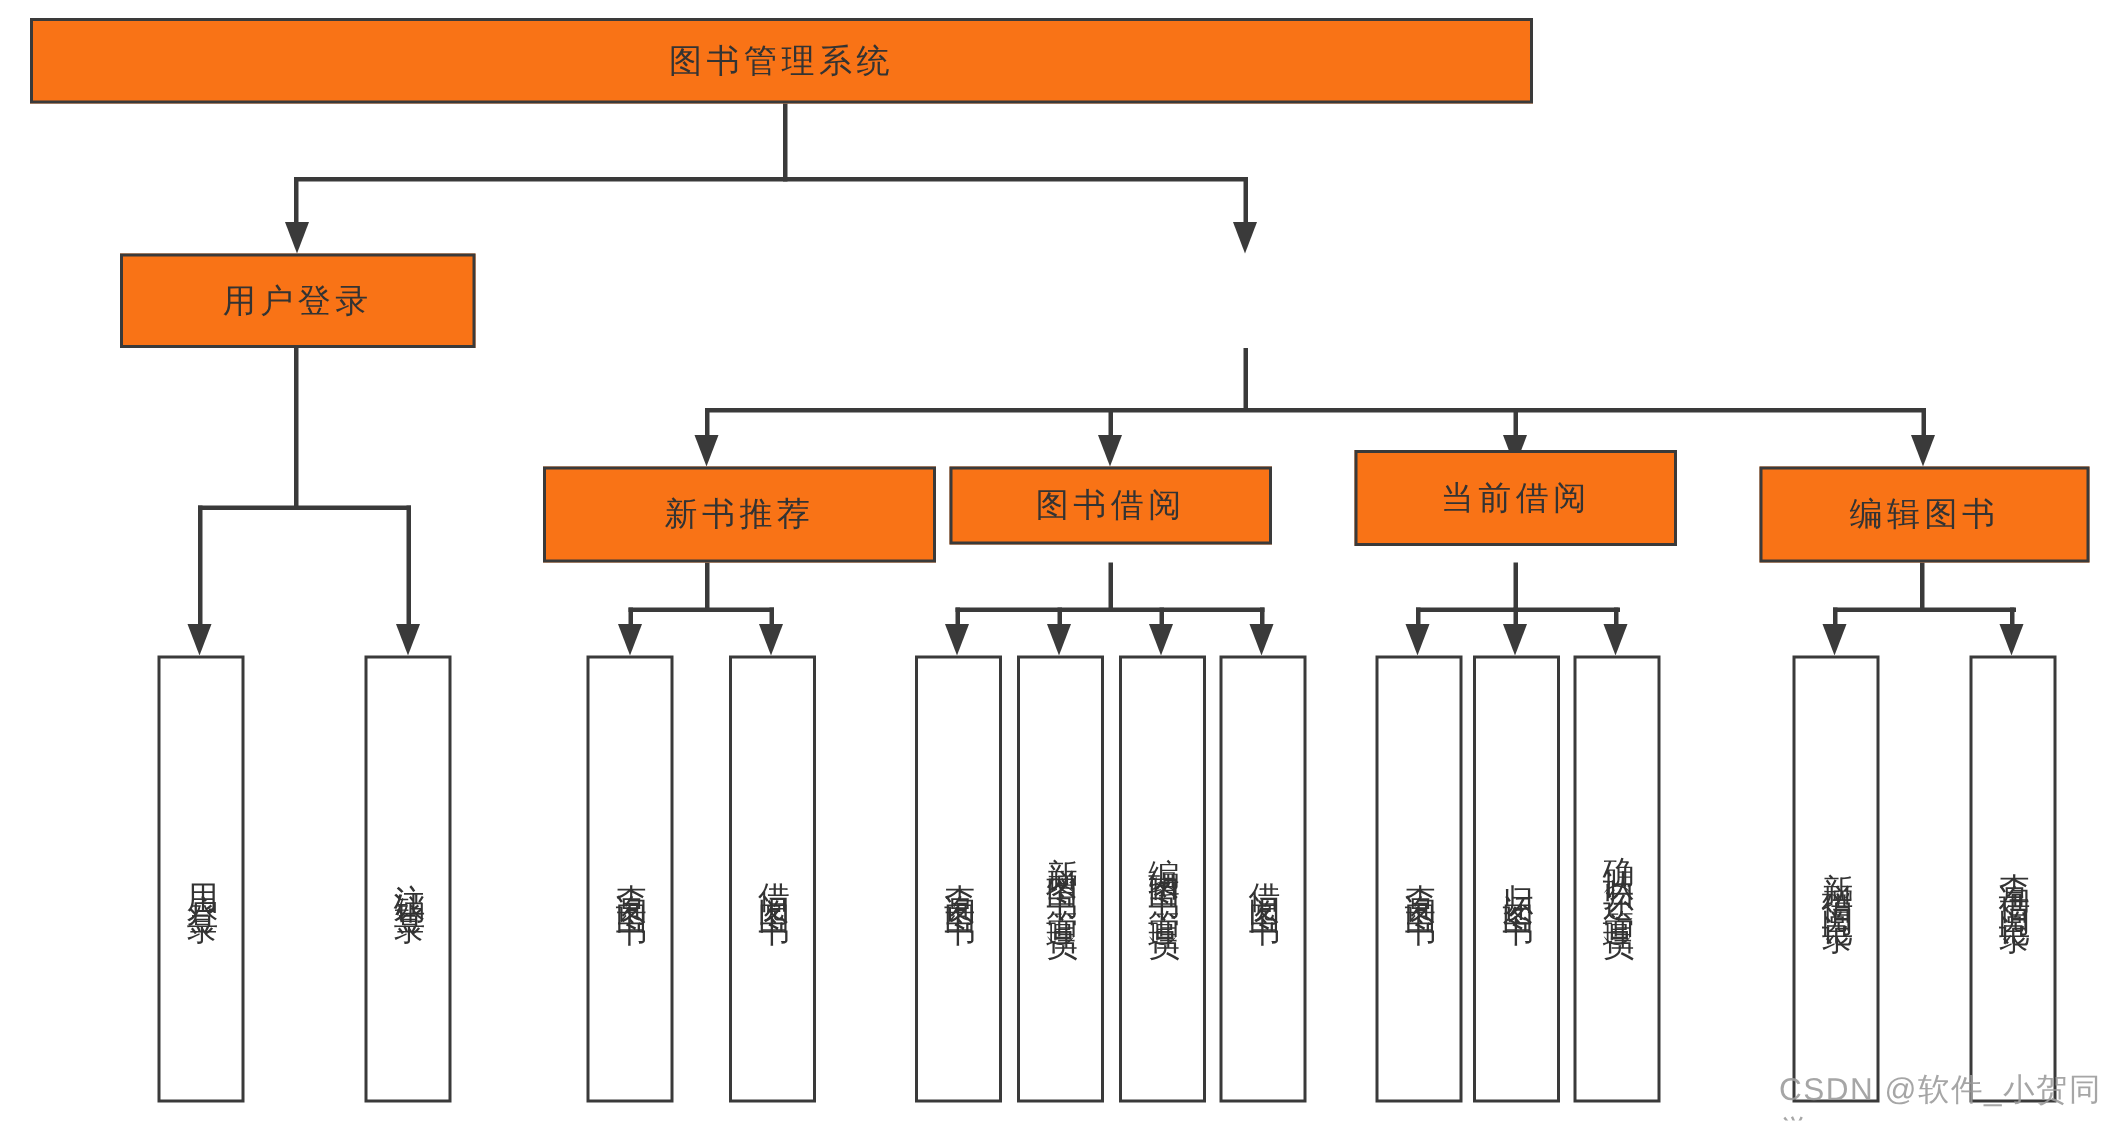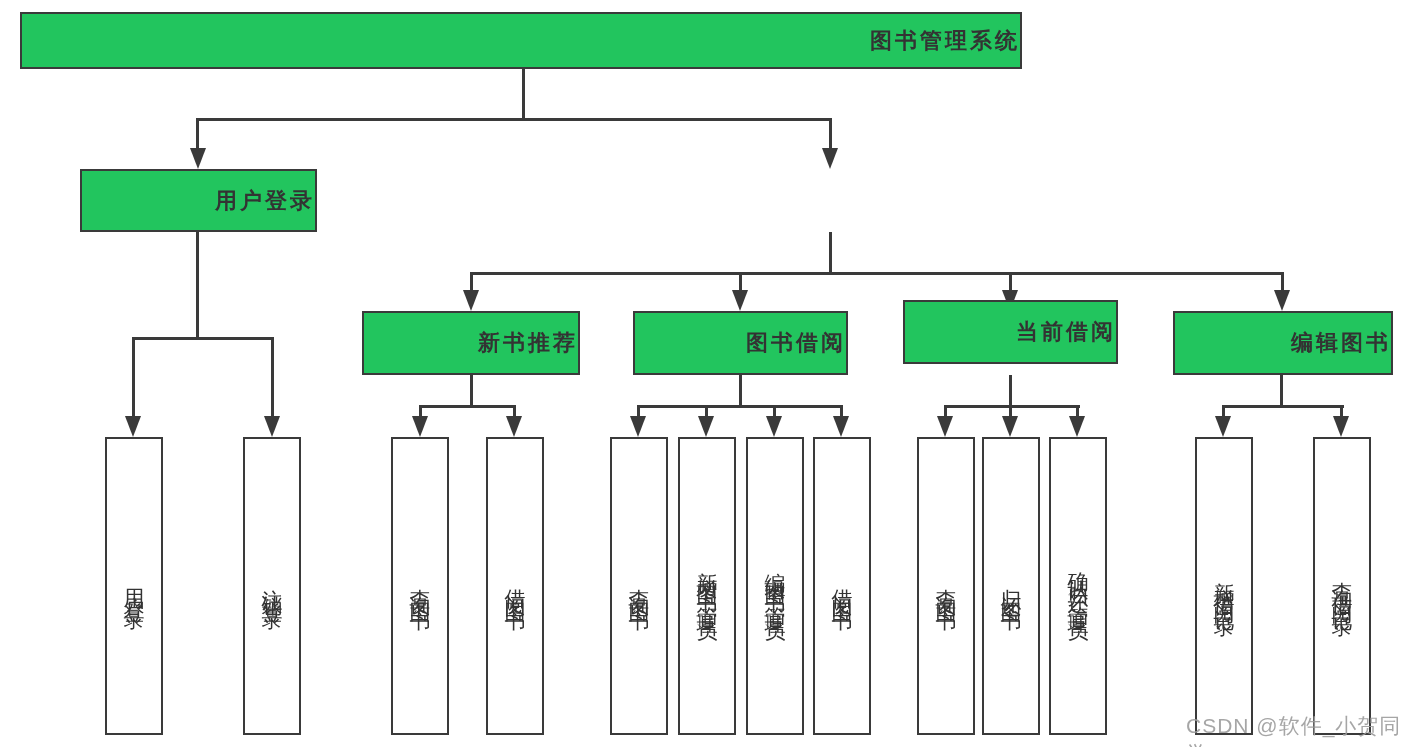--- a/index.html
+++ b/index.html
@@ -10,22 +10,22 @@
   
   .ln { position:absolute; background:#3a3a3a; }
 
   
   .ar { position:absolute; width:0; height:0;
         border-left:8px solid transparent;
         border-right:8px solid transparent;
         border-top:21px solid #3a3a3a; }
 
   
-  .nb { position:absolute; background:#22c55e; border:2.5px solid #3a3a3a;
-        display:flex; align-items:center; justify-content:flex-end; z-index:2;font-weight:bold; }
+  .nb { position:absolute; background:#f97316; border:2.5px solid #3a3a3a;
+        display:flex; align-items:center; justify-content:center; z-index:2; }
   .nb span { font-size:22px; letter-spacing:3px; color:#333333; white-space:nowrap; }
 
   
   .nv { position:absolute; top:437px; width:58px; height:298px;
         background:#ffffff; border:2.5px solid #3a3a3a;
         display:flex; align-items:center; justify-content:center; z-index:2; }
   .nv span { writing-mode:vertical-rl; text-orientation:mixed;
              font-size:21px; letter-spacing:7px; color:#333333; white-space:nowrap; }
 
   .watermark { position:absolute; left:1186px; top:712px; z-index:5;
@@ -96,24 +96,24 @@
   <div class="ar" style="left:1333px;top:416px;"></div>
 
   <div class="nb" style="left:20px;top:12px;width:1002px;height:57px;">
     <span>图书管理系统</span>
   </div>
 
   <div class="nb" style="left:80px;top:169px;width:237px;height:63px;">
     <span>用户登录</span>
   </div>
 
-  <div class="nb" style="left:362px;top:311px;width:218px;height:64px;">
+  <div class="nb" style="left:362px;top:311px;width:262px;height:64px;">
     <span>新书推荐</span>
   </div>
-  <div class="nb" style="left:633px;top:311px;width:215px;height:64px;">
+  <div class="nb" style="left:633px;top:311px;width:215px;height:52px;">
     <span>图书借阅</span>
   </div>
   <div class="nb" style="left:903px;top:300px;width:215px;height:64px;">
     <span>当前借阅</span>
   </div>
   <div class="nb" style="left:1173px;top:311px;width:220px;height:64px;">
     <span>编辑图书</span>
   </div>
 
   <div class="nv" style="left:105px;">

